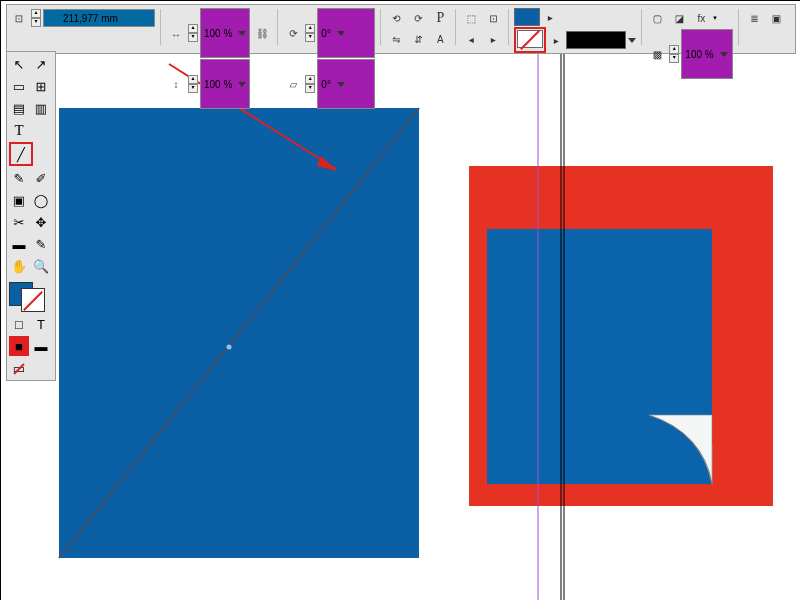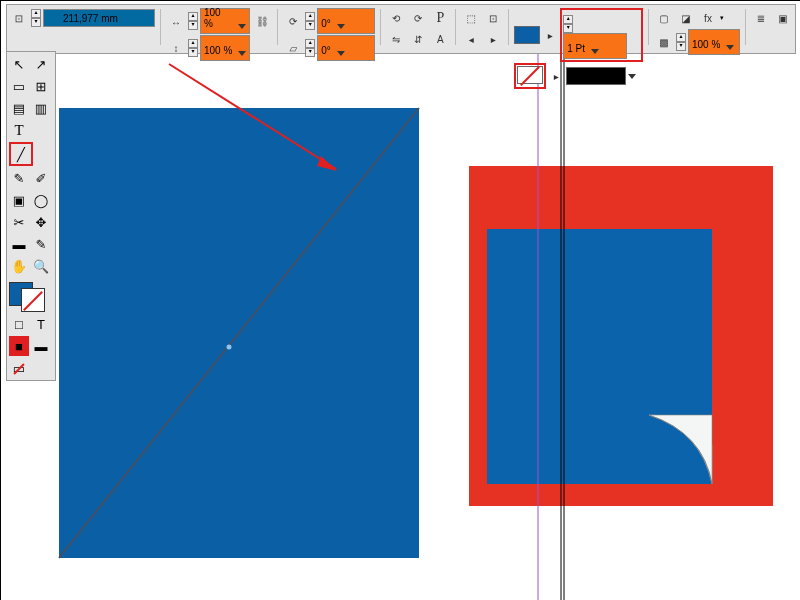--- a/index.html
+++ b/index.html
@@ -6,21 +6,21 @@
 .frame{position:relative;width:800px;height:600px;border:1px solid #000;overflow:hidden}
 .topbar{position:absolute;top:3px;left:5px;right:5px;height:44px;background:#e6e6e6;border:1px solid #999;display:flex;align-items:flex-start;gap:2px;padding:2px}
 .topbar .sep{width:1px;background:#bbb;height:36px;margin:2px 3px}
 .ico{width:16px;height:16px;display:inline-flex;align-items:center;justify-content:center;color:#333}
 .btn{border:1px solid transparent;padding:1px;display:inline-flex;align-items:center;justify-content:center;cursor:pointer}
 .stack{display:flex;flex-direction:column;gap:1px;padding:1px 0}
 .row{display:flex;align-items:center;gap:2px}
 input.fld{border:1px solid #888;height:16px;font-size:10px;padding:0 19px;background:#0369a1}
 .spin{display:flex;flex-direction:column;width:10px}
 .spin div{height:7px;border:1px solid #888;background:#eee;font-size:6px;line-height:5px;text-align:center;cursor:pointer}
-.dd{height:16px;border:1px solid #888;background:#f97316;display:flex;align-items:flex-end;padding:4px 3px;gap:6px;cursor:pointer}
+.dd{height:16px;border:1px solid #888;background:#a21caf;display:flex;align-items:center;padding:16px 3px;gap:6px;cursor:pointer}
 .tri{width:0;height:0;border-left:4px solid transparent;border-right:4px solid transparent;border-top:5px solid #333}
 .redbox{border:2px solid #e02020!important;padding:1px}
 .toolbox{position:absolute;top:3px;left:5px;width:44px;background:#e6e6e6;border:1px solid #999;display:flex;flex-wrap:wrap;gap:2px;padding:2px}
 .toolbox{top:50px}
 .tb{width:18px;height:18px;border:1px solid transparent;display:flex;align-items:center;justify-content:center;cursor:pointer;font-size:13px;line-height:1}
 .colorsw{position:relative;width:36px;height:30px;margin-top:4px}
 .fill{position:absolute;top:0;left:0;width:22px;height:22px;border:1px solid #333}
 .stroke{position:absolute;bottom:0;right:0;width:22px;height:22px;border:1px solid #333;background:#fff}
 .stroke:after{content:"";position:absolute;left:-2px;right:-2px;top:50%;border-top:2px solid #e02020;transform:rotate(-45deg)}
 .canvas{position:absolute;inset:0;background:#fff}
@@ -138,30 +138,20 @@
    <div class="row">
     <span class="btn ico">◂</span>
     <span class="btn ico">▸</span>
    </div>
   </div>
   <div class="sep"></div>
   <div class="stack">
    <div class="row">
     <span class="btn" style="width:22px;height:14px;background:#0a5fa5;border:1px solid #666"></span>
     <span class="ico">▸</span>
-    <span class="redbox">
-     <div class="spin" style="display:inline-flex">
-              <div>▴</div>
-              <div>▾</div>
-            </div>
-     <div class="dd" style="width:56px;display:inline-flex">
-              <span>1 Pt</span>
-              <span class="tri"></span>
-            </div>
-    </span>
    </div>
    <div class="row">
     <span class="redbox">
      <span class="btn" style="width:22px;height:14px;background:#fff;border:1px solid #666;position:relative">
       <span style="position:absolute;left:-1px;right:-1px;top:50%;border-top:2px solid #e02020;transform:rotate(-45deg)"></span>
      </span>
     </span>
     <span class="ico">▸</span>
     <span class="btn" style="width:56px;height:14px;background:#000;border:1px solid #666"></span>
     <span class="tri"></span>

